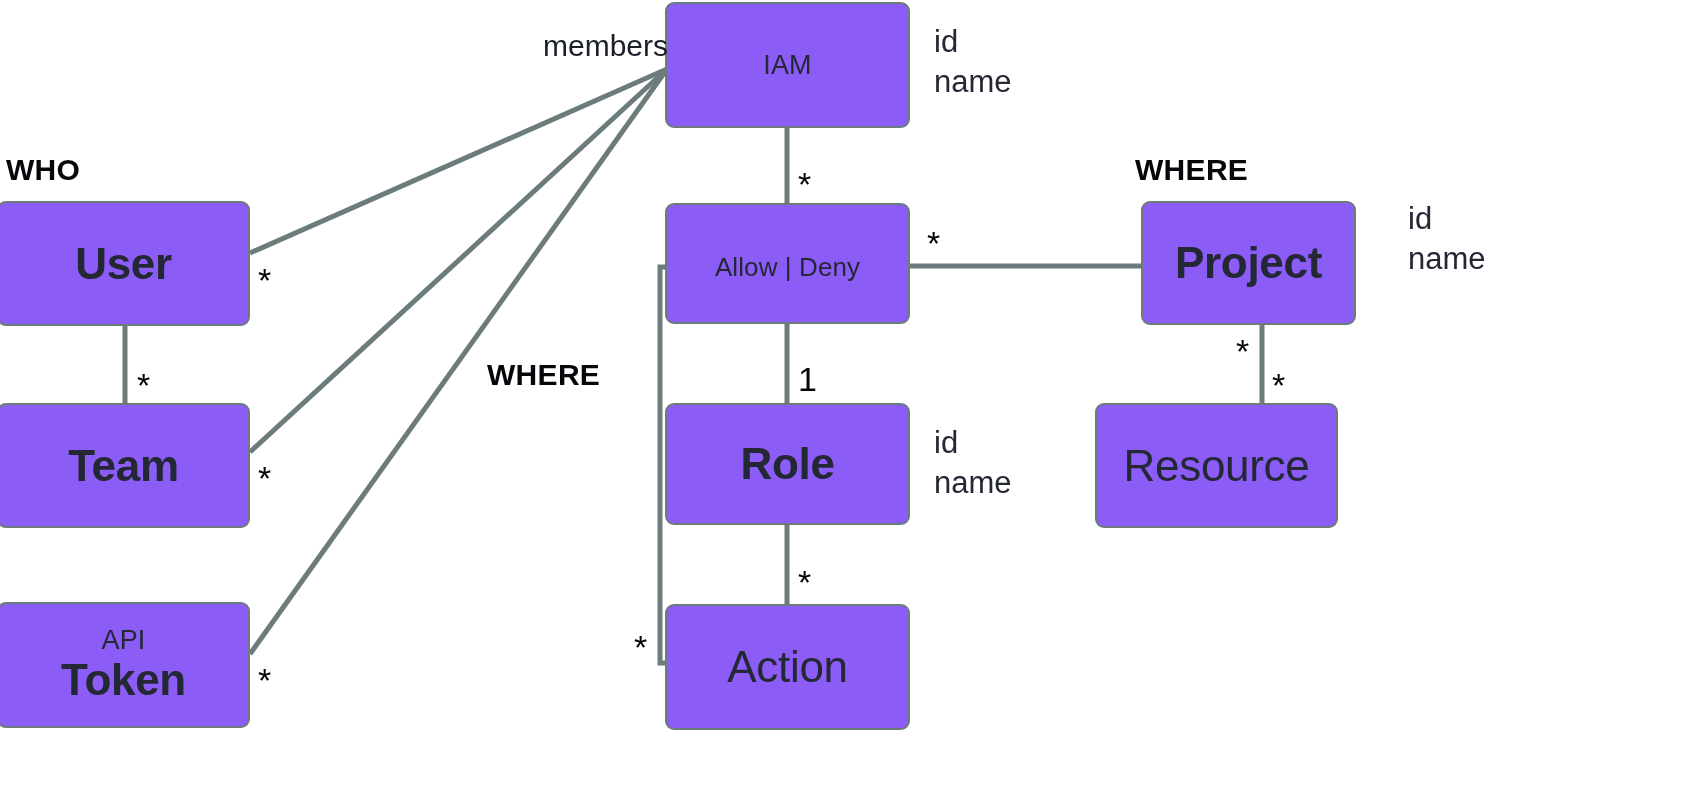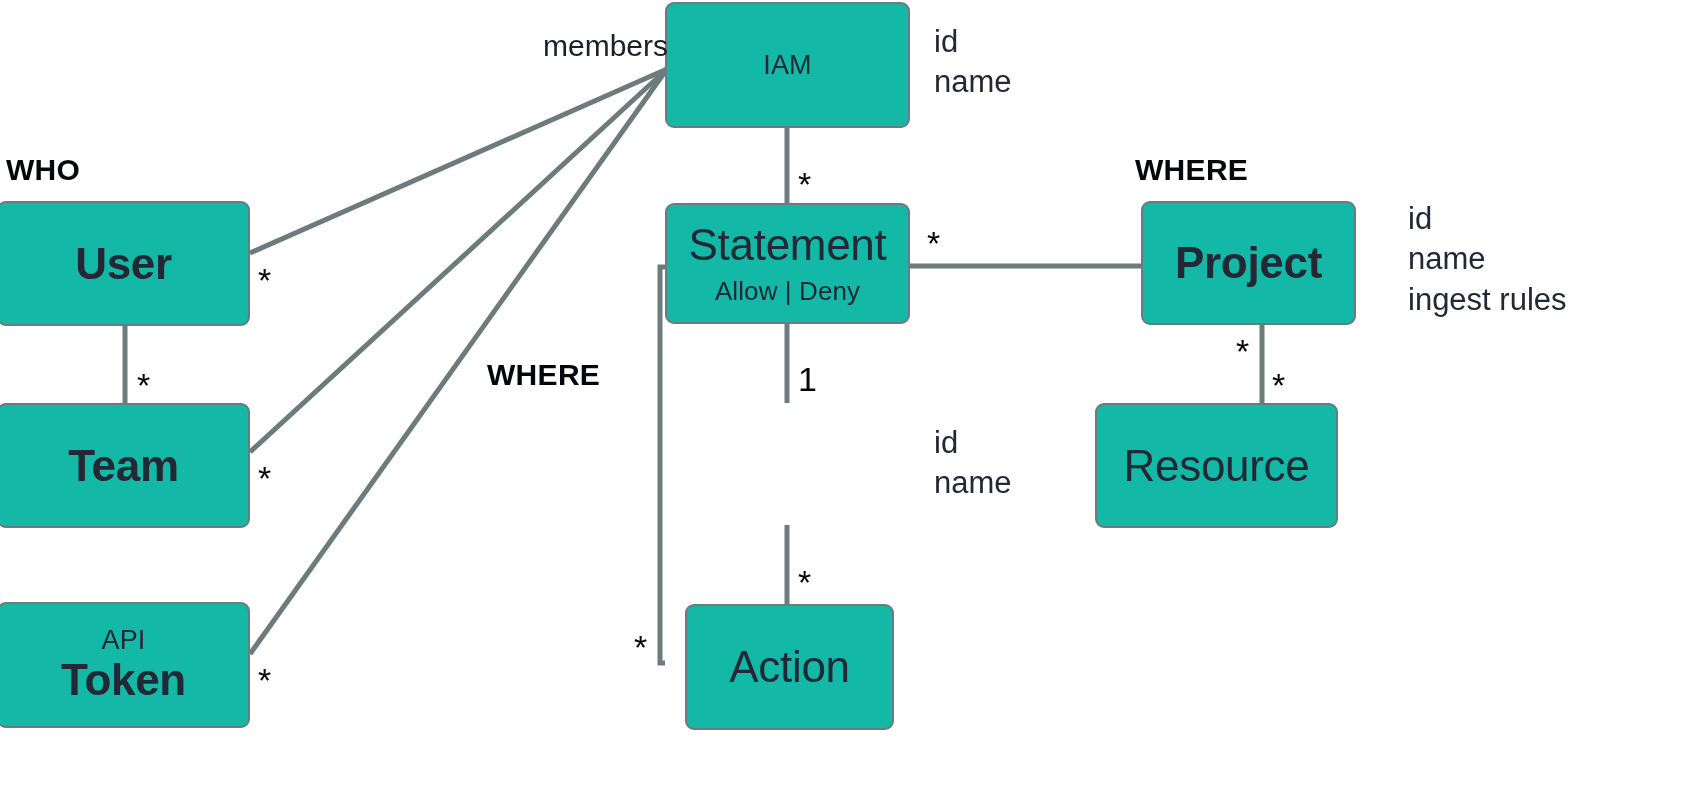--- a/index.html
+++ b/index.html
@@ -21,21 +21,21 @@
   #edges {
     position: absolute;
     left: 0; top: 0;
     width: 1690px;
     height: 790px;
     pointer-events: none;
   }
   .node {
     position: absolute;
     box-sizing: border-box;
-    background: #14b8a6;
+    background: #8b5cf6;
     border: 2.5px solid #6c7b7b;
     border-radius: 9px;
     display: flex;
     flex-direction: column;
     align-items: center;
     justify-content: center;
     z-index: 2;
   }
   .node .sub {
     font-size: 27px;
@@ -142,40 +142,41 @@
   <div class="node" style="left:-3px; top:403px; width:253px; height:125px;">
     <div class="main bold">Team</div>
   </div>
 
   <div class="node" style="left:-3px; top:602px; width:253px; height:126px;">
     <div class="sub">API</div>
     <div class="main bold">Token</div>
   </div>
 
   <div class="node" style="left:665px; top:203px; width:245px; height:121px;">
-    <div class="main reg">Statement</div>
     <div class="tag">Allow | Deny</div>
   </div>
 
+  <div class="node" style="left:665px; top:403px; width:245px; height:122px;">
+    <div class="main bold">Role</div>
+  </div>
   <div class="attrs" style="left:918px; top:423px;">
     <div>id</div>
     <div>name</div>
   </div>
 
-  <div class="node" style="left:685px; top:604px; width:209px; height:126px;">
+  <div class="node" style="left:665px; top:604px; width:245px; height:126px;">
     <div class="main reg">Action</div>
   </div>
 
   <div class="node" style="left:1141px; top:201px; width:215px; height:124px;">
     <div class="main bold">Project</div>
   </div>
   <div class="attrs" style="left:1392px; top:199px;">
     <div>id</div>
     <div>name</div>
-    <div>ingest rules</div>
   </div>
 
   <div class="node" style="left:1095px; top:403px; width:243px; height:125px;">
     <div class="main reg">Resource</div>
   </div>
 
   <div class="zone-label" style="left:6px; top:153px;">WHO</div>
   <div class="zone-label" style="left:487px; top:358px;">WHERE</div>
   <div class="zone-label" style="left:1135px; top:153px;">WHERE</div>
 

